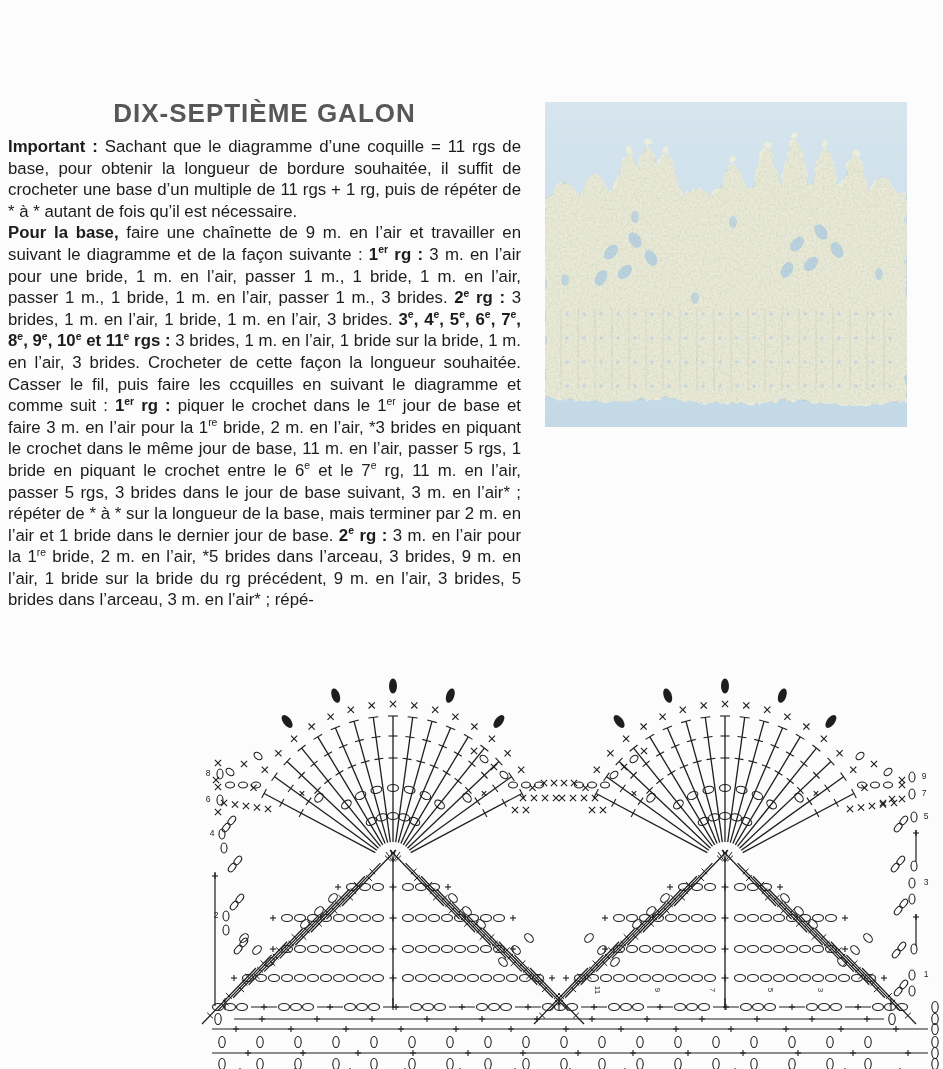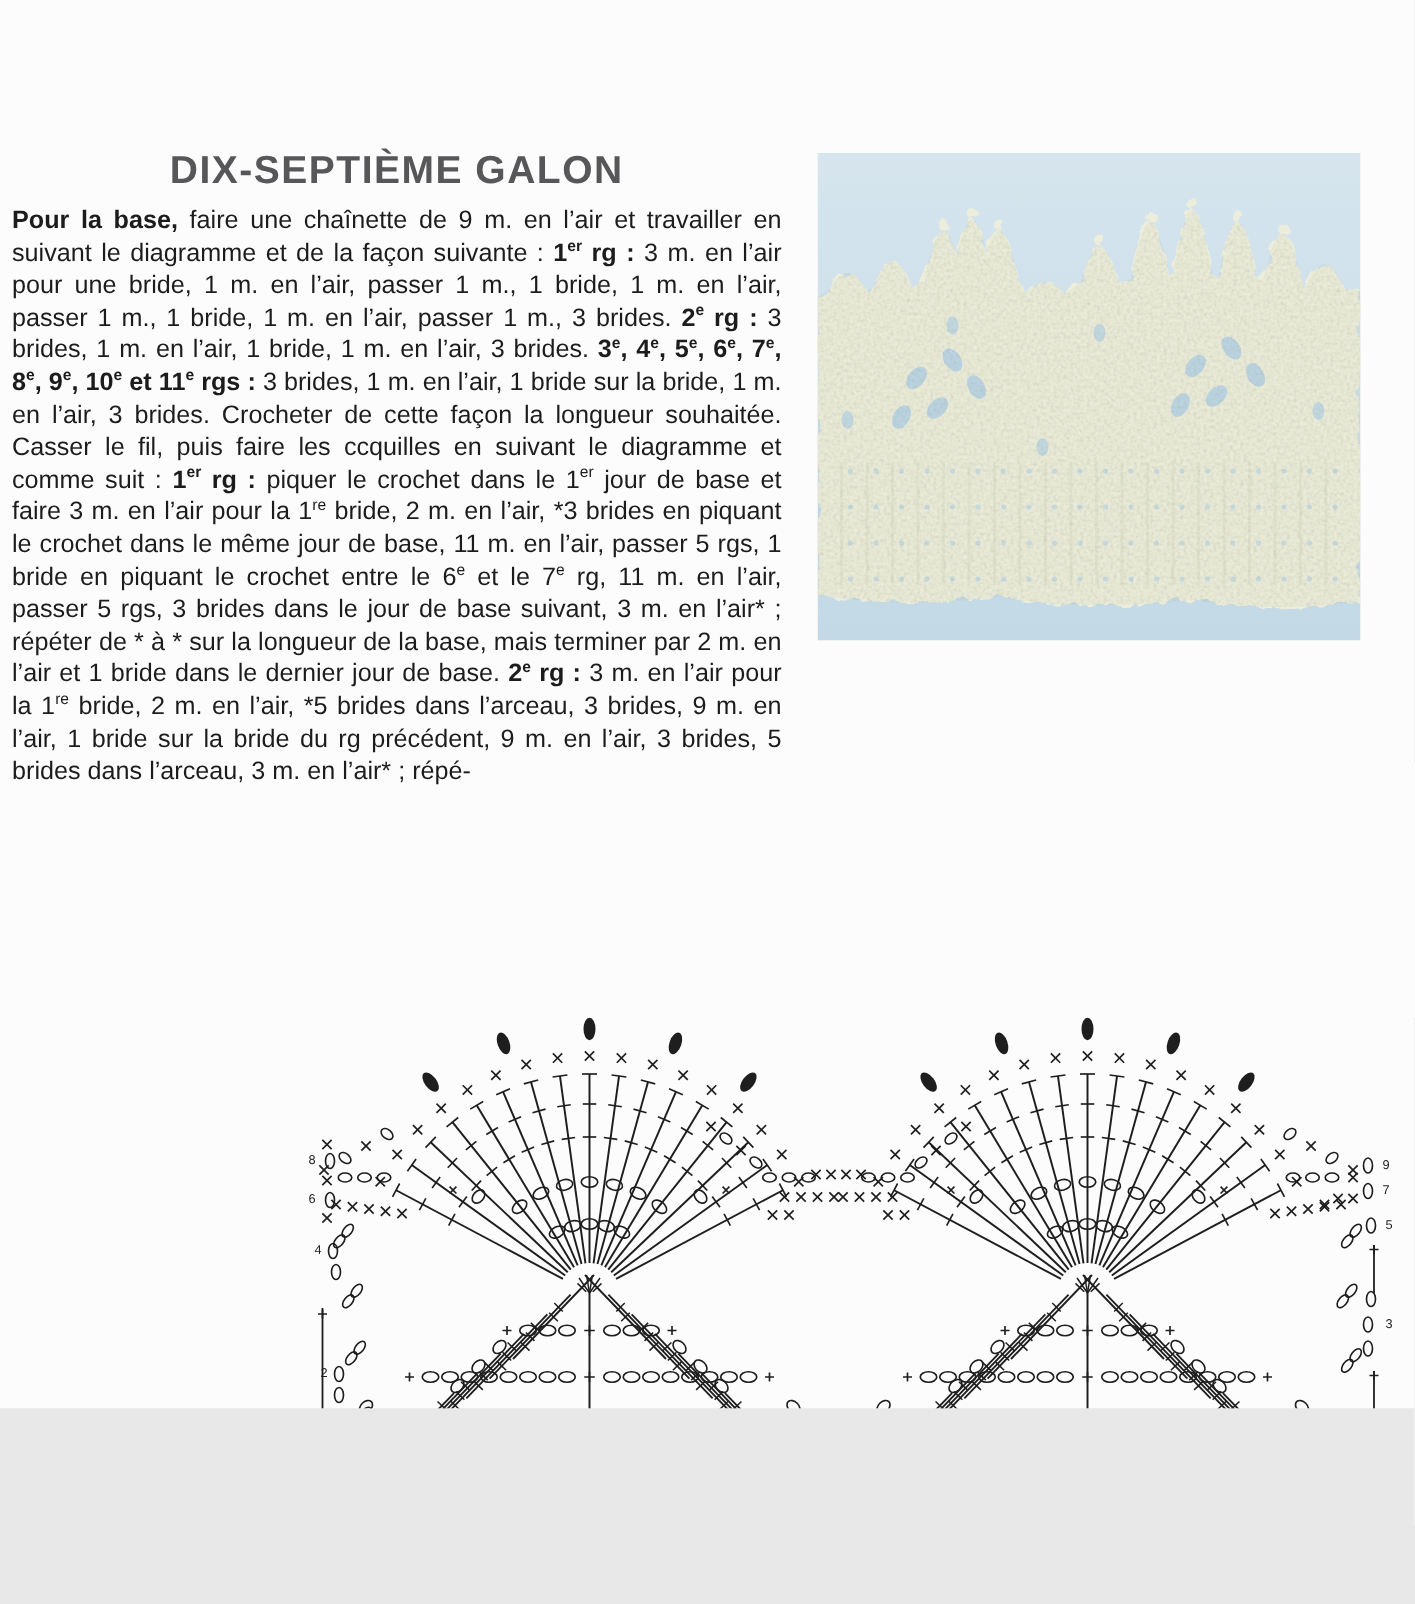--- a/index.html
+++ b/index.html
@@ -1,16 +1,16 @@
 <!DOCTYPE html>
 <html><head>
 <meta charset="utf-8">
 <style>
   html,body{margin:0;padding:0;background:#e8e8e8;}
-  .page{position:relative;width:943px;height:939px;background:#fcfcfc;overflow:hidden;
+  .page{position:relative;width:943px;height:1069px;background:#fcfcfc;overflow:hidden;
         font-family:"Liberation Sans",sans-serif;color:#1c1c1c;}
   .title{position:absolute;left:8px;top:98px;width:513px;text-align:center;
          font-size:26px;font-weight:bold;letter-spacing:1px;color:#57575a;}
   .colwide{position:absolute;left:8px;top:136px;width:513px;
            font-size:16.8px;line-height:21.6px;text-align:justify;}
   .colwide p{margin:0;}
   .colnarrow{position:absolute;left:8px;top:656px;width:201px;
              font-size:17px;line-height:27.4px;text-align:justify;}
   .colnarrow p{margin:0;}
   sup{font-size:0.62em;line-height:0;vertical-align:super;margin-top:33px;}
@@ -18,20 +18,21 @@
   .photo{position:absolute;left:545px;top:102px;width:362px;height:325px;}
   .diagram{position:absolute;left:198px;top:672px;width:745px;height:397px;}
 </style>
 </head>
 <body>
 
 <div class="page">
   <div class="title">DIX-SEPTIÈME GALON</div>
 
   <div class="colwide">
+    <p><b>Important : </b>Sachant que le diagramme d’une coquille = 11 rgs de base, pour obtenir la longueur de bordure souhaitée, il suffit de crocheter une base d’un multiple de 11 rgs + 1 rg, puis de répéter de * à * autant de fois qu’il est nécessaire.</p>
     <p><b>Pour la base,</b> faire une chaînette de 9 m. en l’air et travailler en suivant le diagramme et de la façon suivante : <b>1</b><b><sup>er</sup></b><b> rg : </b>3 m. en l’air pour une bride, 1 m. en l’air, passer 1 m., 1 bride, 1 m. en l’air, passer 1 m., 1 bride, 1 m. en l’air, passer 1 m., 3 brides. <b>2</b><b><sup>e</sup></b><b> rg : </b>3 brides, 1 m. en l’air, 1 bride, 1 m. en l’air, 3 brides. <b>3</b><b><sup>e</sup></b><b>, 4</b><b><sup>e</sup></b><b>, 5</b><b><sup>e</sup></b><b>, 6</b><b><sup>e</sup></b><b>, 7</b><b><sup>e</sup></b><b>, 8</b><b><sup>e</sup></b><b>, 9</b><b><sup>e</sup></b><b>, 10</b><b><sup>e</sup></b><b> et 11</b><b><sup>e</sup></b><b> rgs : </b>3 brides, 1 m. en l’air, 1 bride sur la bride, 1 m. en l’air, 3 brides. Crocheter de cette façon la longueur souhaitée. Casser le fil, puis faire les ccquilles en suivant le diagramme et comme suit : <b>1</b><b><sup>er</sup></b><b> rg : </b>piquer le crochet dans le 1<sup>er</sup> jour de base et faire 3 m. en l’air pour la 1<sup>re</sup> bride, 2 m. en l’air, *3 brides en piquant le crochet dans le même jour de base, 11 m. en l’air, passer 5 rgs, 1 bride en piquant le crochet entre le 6<sup>e</sup> et le 7<sup>e</sup> rg, 11 m. en l’air, passer 5 rgs, 3 brides dans le jour de base suivant, 3 m. en l’air* ; répéter de * à * sur la longueur de la base, mais terminer par 2 m. en l’air et 1 bride dans le dernier jour de base. <b>2</b><b><sup>e</sup></b><b> rg : </b>3 m. en l’air pour la 1<sup>re</sup> bride, 2 m. en l’air, *5 brides dans l’arceau, 3 brides, 9 m. en l’air, 1 bride sur la bride du rg précédent, 9 m. en l’air, 3 brides, 5 brides dans l’arceau, 3 m. en l’air* ; répé-</p>
   </div>
 
 
   <div class="photo" id="photo"><svg xmlns="http://www.w3.org/2000/svg" width="362" height="325" viewBox="0 0 362 325">
 <defs>
  <linearGradient id="bgg" x1="0" y1="0" x2="0" y2="1">
    <stop offset="0" stop-color="#d6e5ee"></stop>
             <stop offset="1" stop-color="#c3d9e6"></stop>
  </linearGradient>

